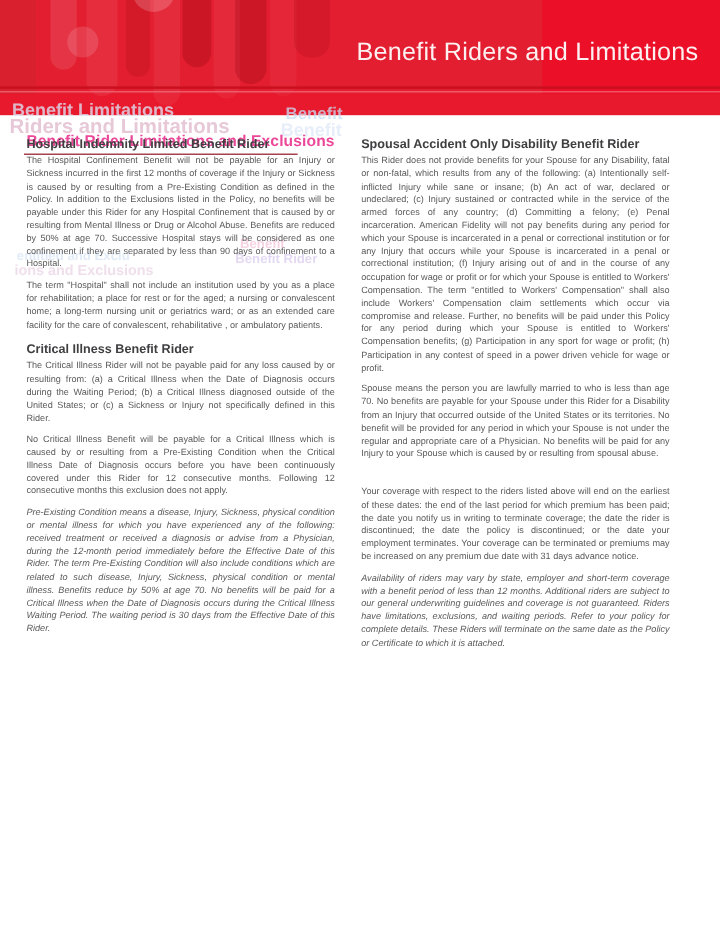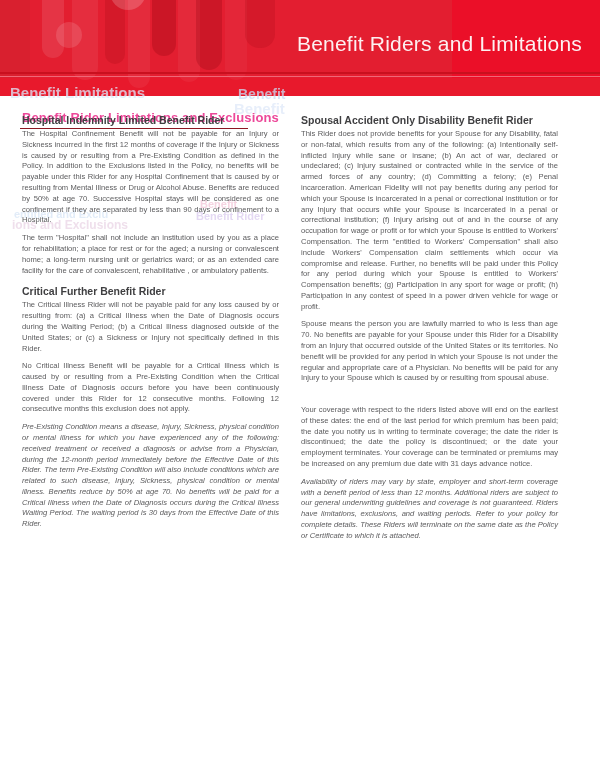--- a/index.html
+++ b/index.html
@@ -178,39 +178,40 @@
   <div class="dot1"></div>
   <div class="dot2"></div>
 
   <div class="header-title">Benefit Riders and Limitations</div>
   <div class="header-rule"></div>
   <div class="header-rule2"></div>
 </div>
 
 <div class="ghost-layer">
   <div class="ghost g1">Benefit Limitations</div>
+  <div class="ghost g2">Riders and Limitations</div>
   <div class="ghost g3">Benefit</div>
   <div class="ghost g4">Benefit</div>
   <div class="ghost g5">Benefit</div>
   <div class="ghost g6">Benefit Rider</div>
   <div class="ghost g7">ions and Exclusions</div>
   <div class="ghost g8">entitled and Exclu</div>
 </div>
 
 <div class="section-heading">Benefit Rider Limitations and Exclusions</div>
 <div class="heading-underline"></div>
 
 <div class="columns">
 
   <div class="col">
     <h2 class="sub-heading">Hospital Indemnity Limited Benefit Rider</h2>
     <p class="body">The Hospital Confinement Benefit will not be payable for an Injury or Sickness incurred in the first 12 months of coverage if the Injury or Sickness is caused by or resulting from a Pre-Existing Condition as defined in the Policy. In addition to the Exclusions listed in the Policy, no benefits will be payable under this Rider for any Hospital Confinement that is caused by or resulting from Mental Illness or Drug or Alcohol Abuse. Benefits are reduced by 50% at age 70. Successive Hospital stays will be considered as one confinement if they are separated by less than 90 days of confinement to a Hospital.</p>
     <p class="body">The term "Hospital" shall not include an institution used by you as a place for rehabilitation; a place for rest or for the aged; a nursing or convalescent home; a long-term nursing unit or geriatrics ward; or as an extended care facility for the care of convalescent, rehabilitative , or ambulatory patients.</p>
 
-    <h2 class="sub-heading spaced">Critical Further Benefit Rider</h2>
+    <h2 class="sub-heading spaced">Critical Illness Benefit Rider</h2>
     <p class="body">The Critical Illness Rider will not be payable paid for any loss caused by or resulting from: (a) a Critical Illness when the Date of Diagnosis occurs during the Waiting Period; (b) a Critical Illness diagnosed outside of the United States; or (c) a Sickness or Injury not specifically defined in this Rider.</p>
     <p class="body">No Critical Illness Benefit will be payable for a Critical Illness which is caused by or resulting from a Pre-Existing Condition when the Critical Illness Date of Diagnosis occurs before you have been continuously covered under this Rider for 12 consecutive months.  Following 12 consecutive months this exclusion does not apply.</p>
     <p class="body last">Pre-Existing Condition means a disease, Injury, Sickness, physical condition or mental illness for which you have experienced any of the following: received treatment or received a diagnosis or advise from a Physician, during the 12-month period immediately before the Effective Date of this Rider. The term Pre-Existing Condition will also include conditions which are related to such disease, Injury, Sickness, physical condition or mental illness. Benefits reduce by 50% at age 70.  No benefits will be paid for a Critical Illness when the Date of Diagnosis occurs during the Critical Illness Waiting Period.  The waiting period is 30 days from the Effective Date of this Rider.</p>
   </div>
 
   <div class="col">
     <h2 class="sub-heading">Spousal Accident Only Disability Benefit Rider</h2>
     <p class="body">This Rider does not provide benefits for your Spouse for any Disability, fatal or non-fatal, which results from any of the following: (a) Intentionally self-inflicted Injury while sane or insane; (b) An act of war, declared or undeclared; (c) Injury sustained or contracted while in the service of the armed forces of any country; (d) Committing a felony; (e) Penal incarceration. American Fidelity will not pay benefits during any period for which your Spouse is incarcerated in a penal or correctional institution or for any Injury that occurs while your Spouse is incarcerated in a penal or correctional institution; (f) Injury arising out of and in the course of any occupation for wage or profit or for which your Spouse is entitled to Workers' Compensation.  The term "entitled to Workers' Compensation" shall also include Workers' Compensation claim settlements which occur via compromise and release. Further, no benefits will be paid under this Policy for any period during which your Spouse is entitled to Workers' Compensation benefits; (g) Participation in any sport for wage or profit; (h) Participation in any contest of speed in a power driven vehicle for wage or profit.</p>
     <p class="body">Spouse means the person you are lawfully married to who is less than age 70. No benefits are payable for your Spouse under this Rider for a Disability from an Injury that occurred outside of the United States or its territories. No benefit will be provided for any period in which your Spouse is not under the regular and appropriate care of a Physician. No benefits will be paid for any Injury to your Spouse which is caused by or resulting from spousal abuse.</p>
     <div class="gap-lg"></div>

